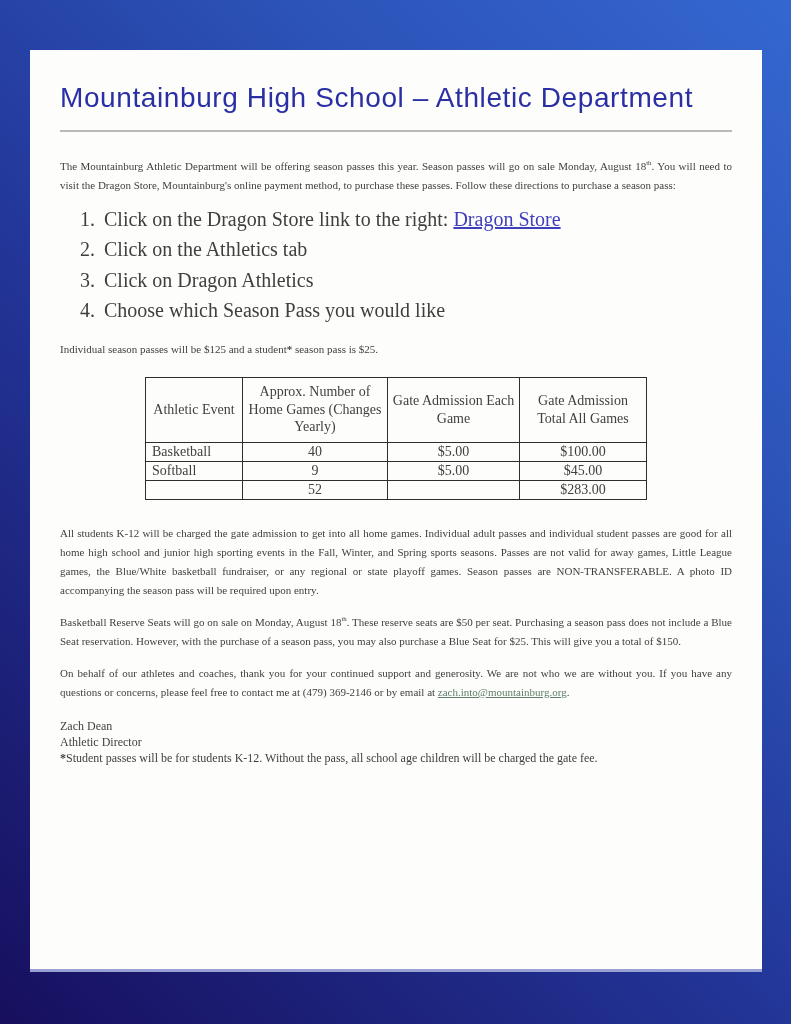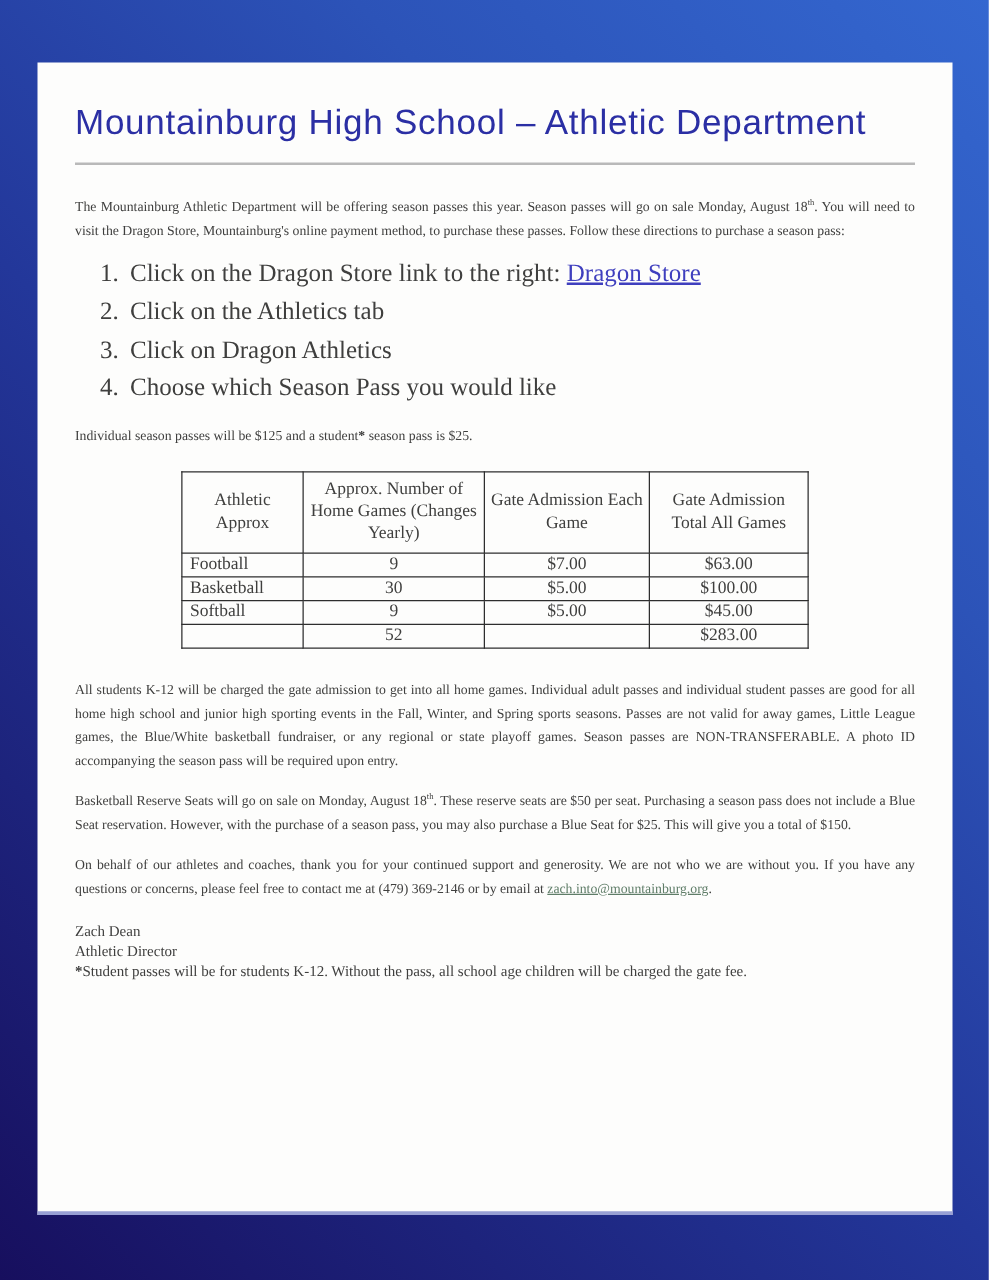--- a/index.html
+++ b/index.html
@@ -58,36 +58,30 @@
 
     <table class="admission">
       <colgroup>
           <col class="c1">
           <col class="c2">
           <col class="c3">
           <col class="c4">
         </colgroup>
       <thead>
         <tr>
-          <th>Athletic Approx</th>
+          <th>Athletic Event</th>
           <th>Approx. Number of Home Games (Changes Yearly)</th>
           <th>Gate Admission Each Game</th>
           <th>Gate Admission Total All Games</th>
         </tr>
       </thead>
       <tbody>
         <tr>
-          <td>Football</td>
-          <td class="cell-center">9</td>
-          <td class="cell-center">$7.00</td>
-          <td class="cell-center">$63.00</td>
-        </tr>
-        <tr>
           <td>Basketball</td>
-          <td class="cell-center">30</td>
+          <td class="cell-center">40</td>
           <td class="cell-center">$5.00</td>
           <td class="cell-center">$100.00</td>
         </tr>
         <tr>
           <td>Softball</td>
           <td class="cell-center">9</td>
           <td class="cell-center">$5.00</td>
           <td class="cell-center">$45.00</td>
         </tr>
         <tr>

